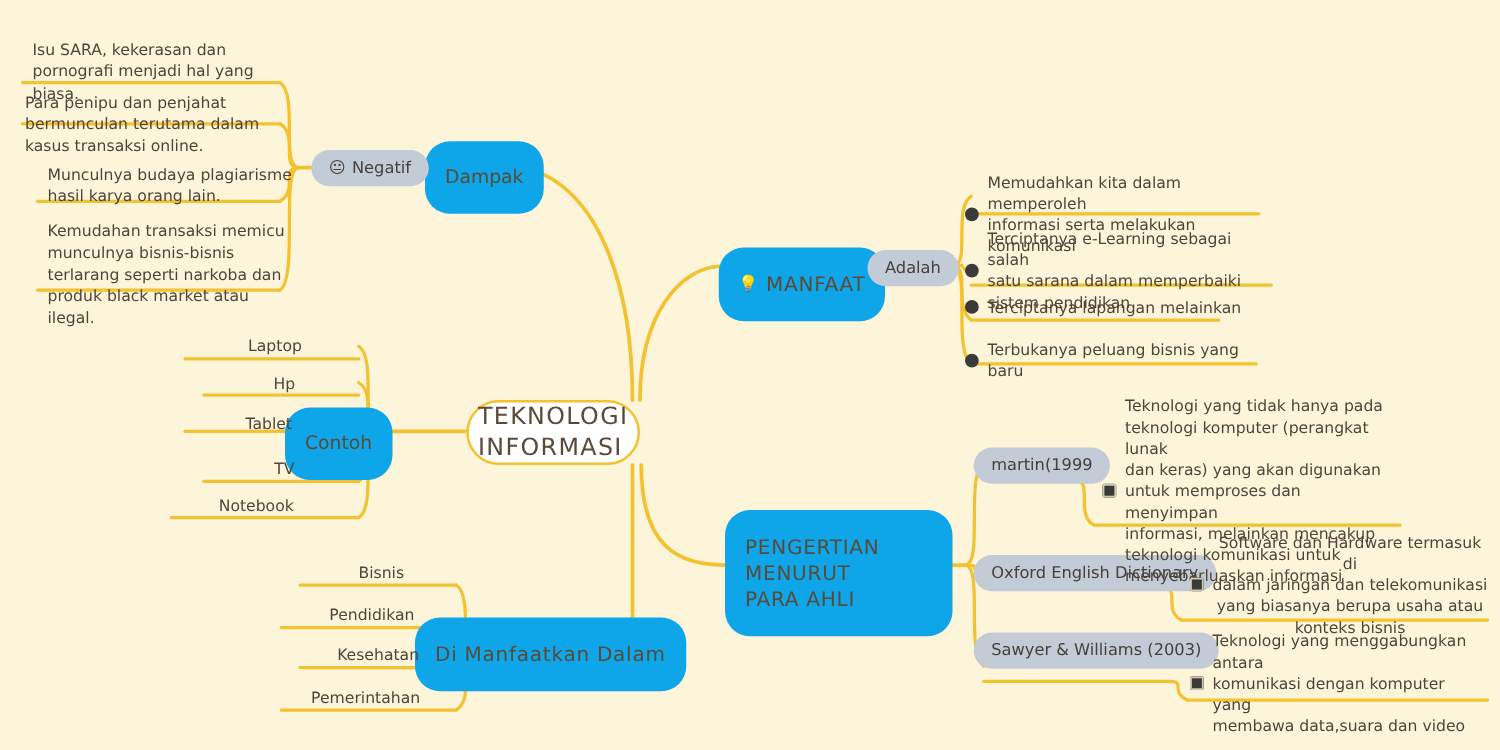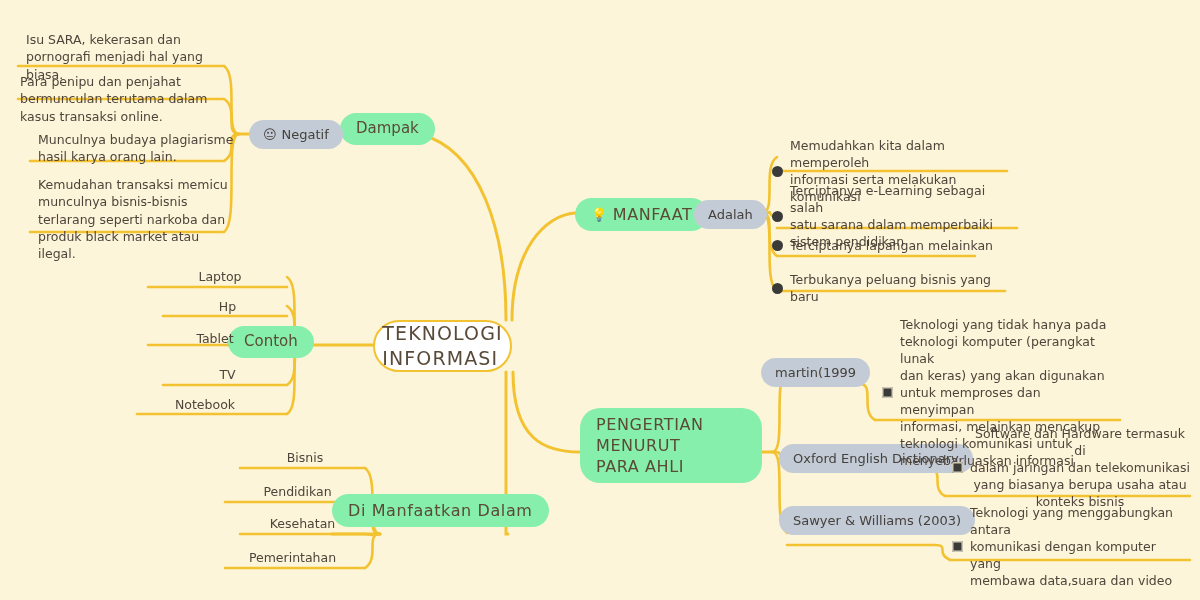--- a/index.html
+++ b/index.html
@@ -30,23 +30,23 @@
     border-radius:26px;
     padding:9px 22px;
     font-size:19px;
     letter-spacing:1.1px;
     color:#5a4a3a;
     justify-content:center;
   }
 
   
   .pill-yellow{
-    background:#86efac;
+    background:#0ea5e9;
     border-radius:20px;
-    padding:6px 16px;
+    padding:19px 16px;
     font-size:15px;
     color:#5b4a36;
     justify-content:center;
   }
   .pill-yellow.big{font-size:16px;letter-spacing:.6px;}
 
   
   .pill-gray{
     background:#c3ccd6;
     border-radius:18px;
@@ -241,21 +241,21 @@
   <div class="leaf" style="position:absolute;left:250px;top:449px;width:110px;text-align:center;">Bisnis</div>
   <div class="leaf" style="position:absolute;left:235px;top:483px;width:125px;text-align:center;">Pendidikan</div>
   <div class="leaf" style="position:absolute;left:245px;top:515px;width:115px;text-align:center;">Kesehatan</div>
   <div class="leaf" style="position:absolute;left:225px;top:549px;width:135px;text-align:center;">Pemerintahan</div>
 
   <div class="node pill-yellow big" style="left:580px;top:408px;width:182px;">
     <span>PENGERTIAN MENURUT
 PARA AHLI</span>
   </div>
 
-  <div class="node pill-gray" style="left:761px;top:358px;">
+  <div class="node pill-gray" style="left:779px;top:358px;">
     <span>martin(1999</span>
   </div>
   <div class="node pill-gray" style="left:779px;top:444px;">
     <span>Oxford English Dictionary</span>
   </div>
   <div class="node pill-gray" style="left:779px;top:506px;">
     <span>Sawyer &amp; Williams (2003)</span>
   </div>
 
   <div class="bullet-row" style="left:882px;top:316px;width:230px;">

